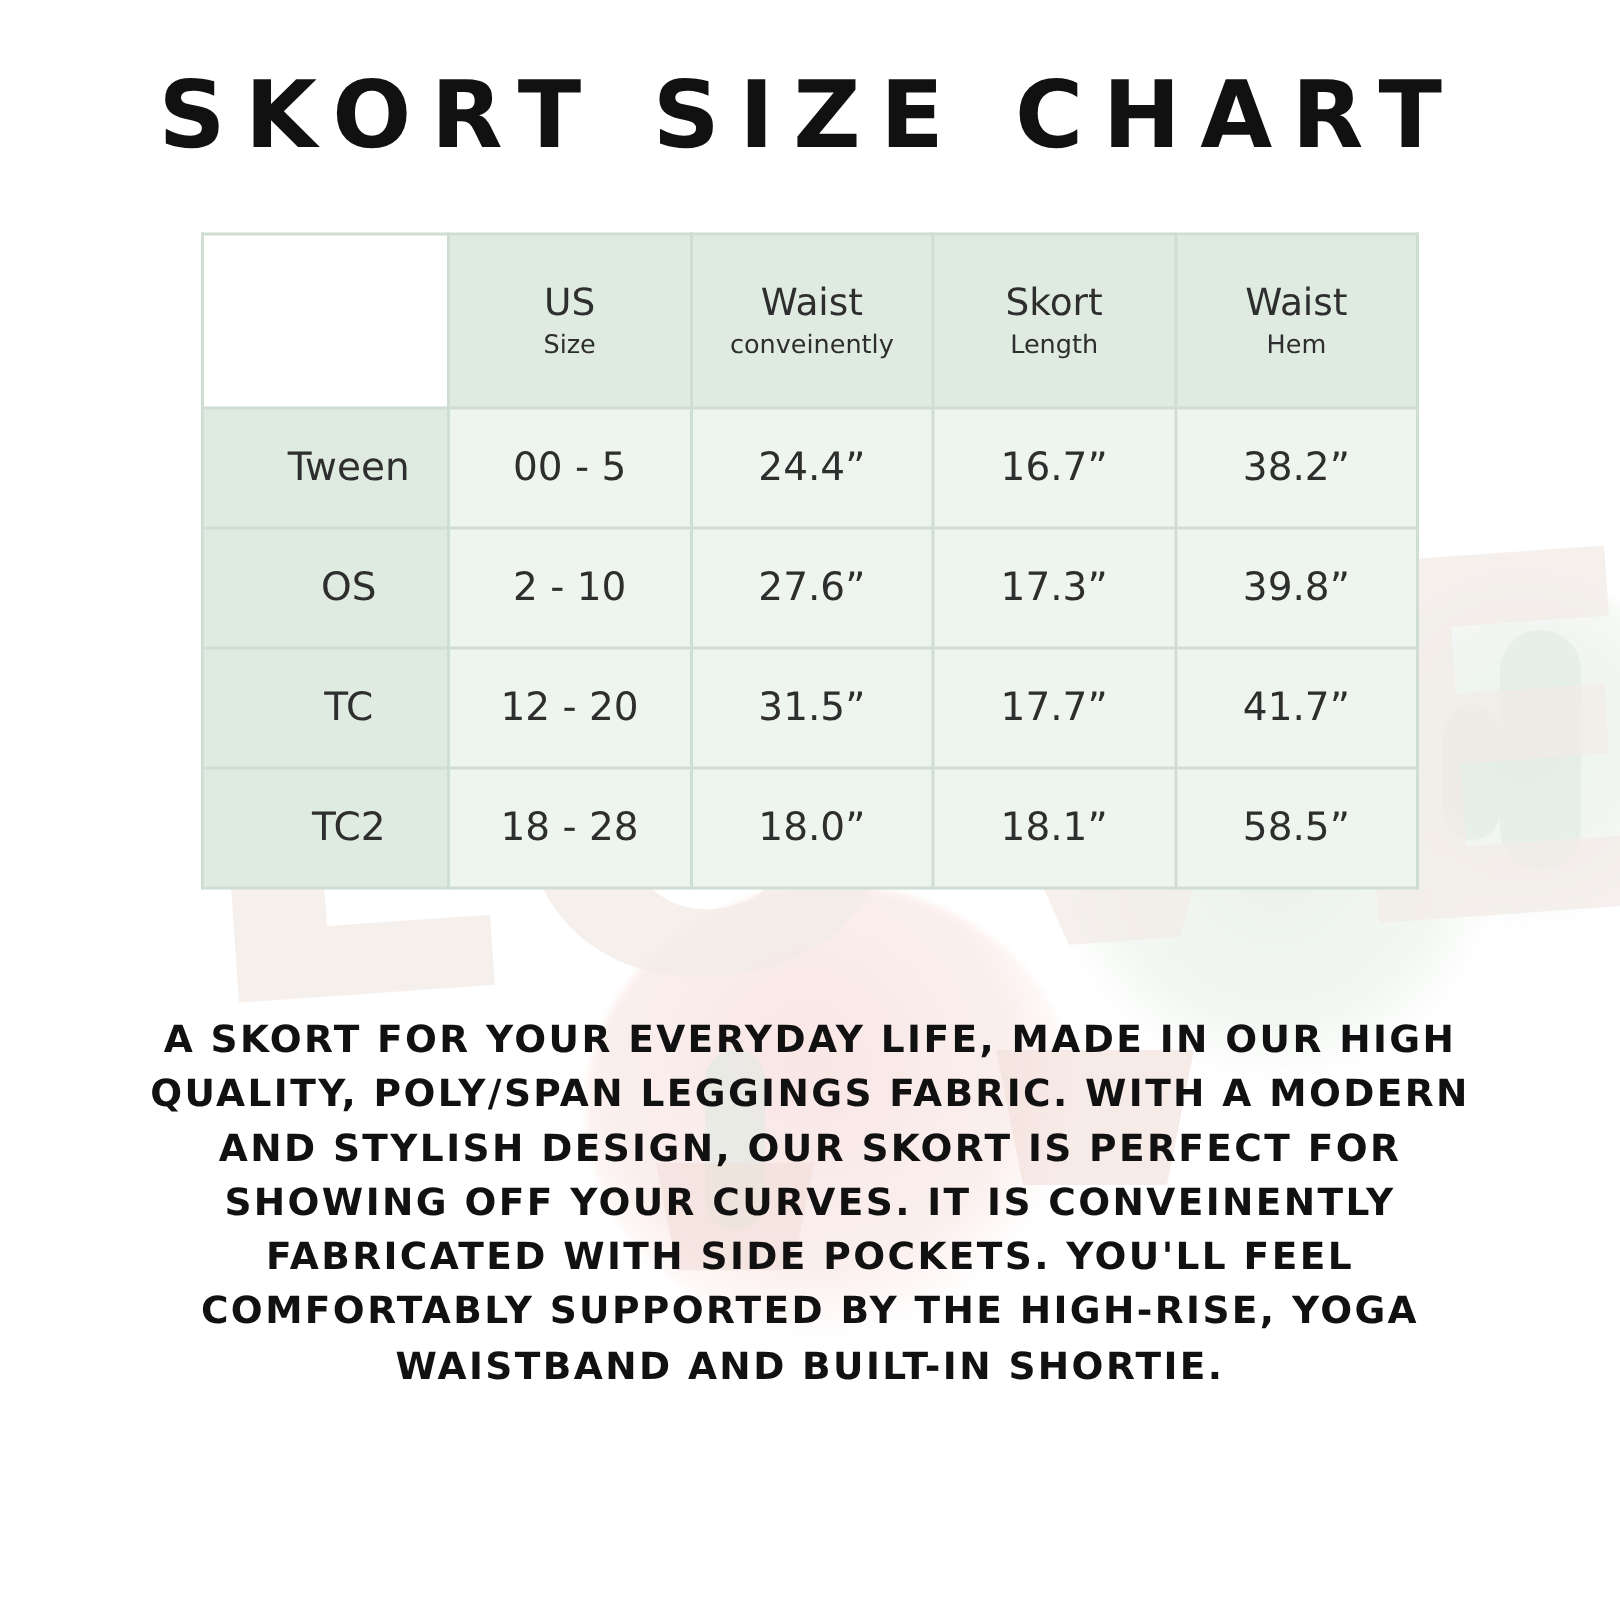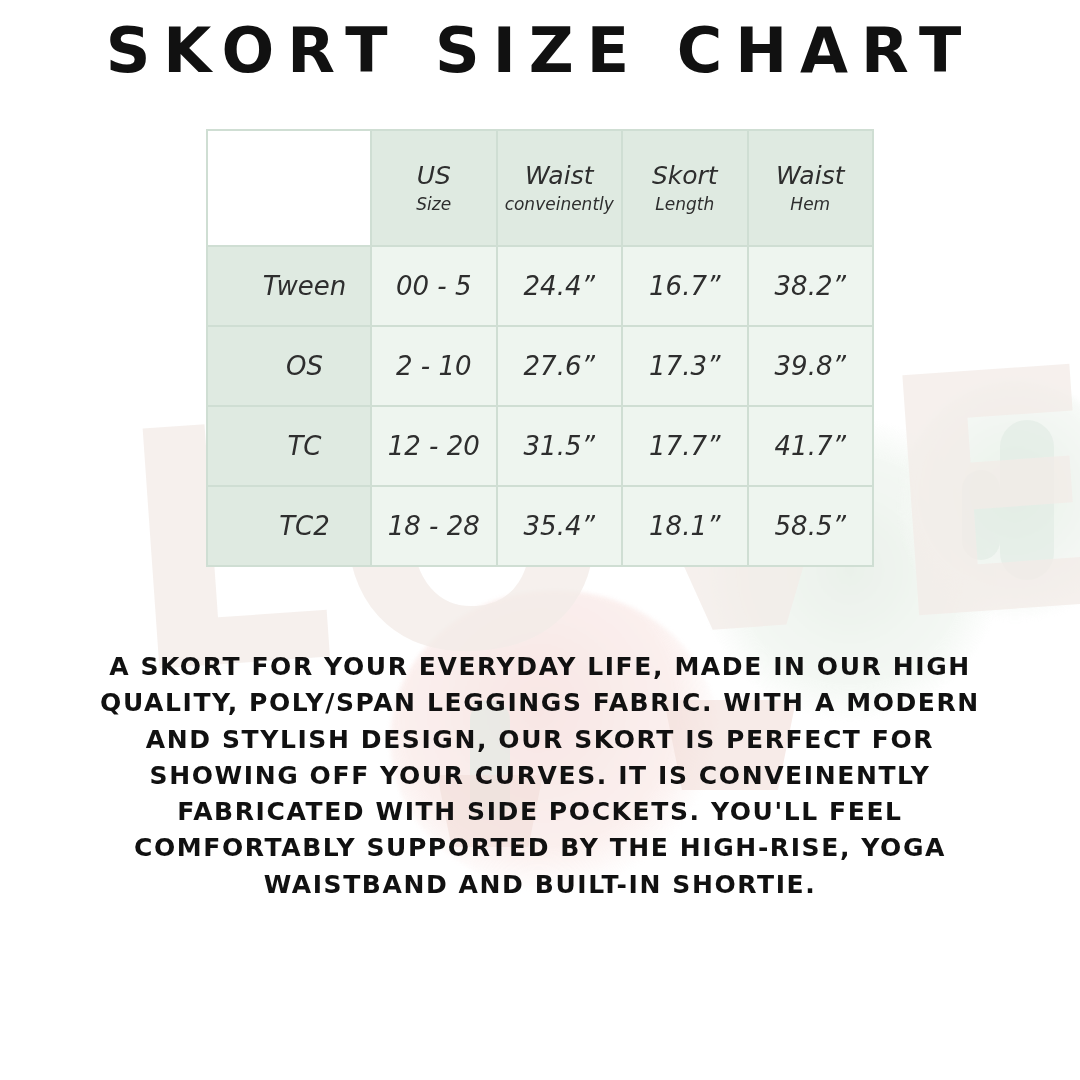--- a/index.html
+++ b/index.html
@@ -90,31 +90,30 @@
   
   .title {
     position: relative;
     z-index: 2;
     text-align: center;
     font-family: "DejaVu Sans", sans-serif;
     font-weight: 700;
     font-size: 62px;
     letter-spacing: 13px;
     color: #111111;
-    padding-top: 14px;
+    padding-top: 40px;
     white-space: nowrap;
   }
 
   
   .table-wrap {
     position: relative;
     z-index: 2;
     margin: 42px auto 0 auto;
-    width: 668px;
-    font-style: italic;
+    width: 812px;
   }
   table.size-chart {
     border-collapse: collapse;
     width: 100%;
     table-layout: fixed;
   }
   table.size-chart td, table.size-chart th {
     border: 2px solid #cfded3;
     text-align: center;
     vertical-align: middle;
@@ -228,21 +227,21 @@
       <tr>
         <td class="rowlabel">TC</td>
         <td class="val">12 - 20</td>
         <td class="val">31.5”</td>
         <td class="val">17.7”</td>
         <td class="val">41.7”</td>
       </tr>
       <tr>
         <td class="rowlabel">TC2</td>
         <td class="val">18 - 28</td>
-        <td class="val">35.4”</td>
+        <td class="val">18.0”</td>
         <td class="val">18.1”</td>
         <td class="val">58.5”</td>
       </tr>
     </tbody>
   </table>
 </div>
 
 <div class="desc">A skort for your everyday life, made in our high quality, poly/span leggings fabric. With a modern and stylish design, our skort is perfect for showing off your curves. It is conveinently fabricated with side pockets. You'll feel comfortably supported by the high-rise, yoga waistband and built-in shortie.</div>
 
 </body></html>

